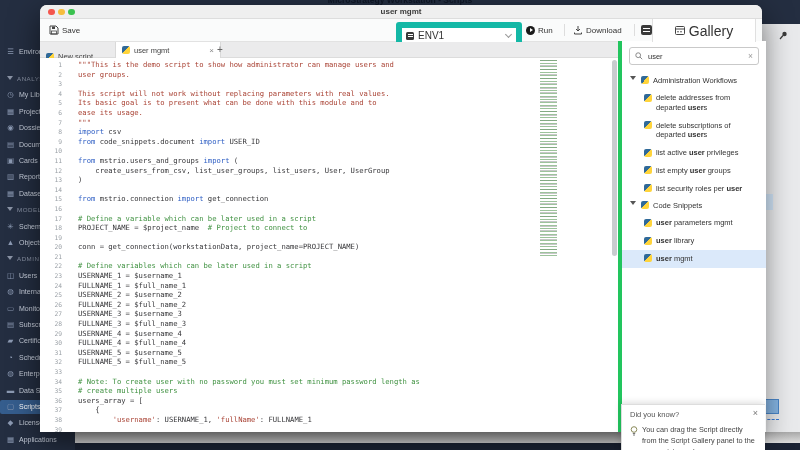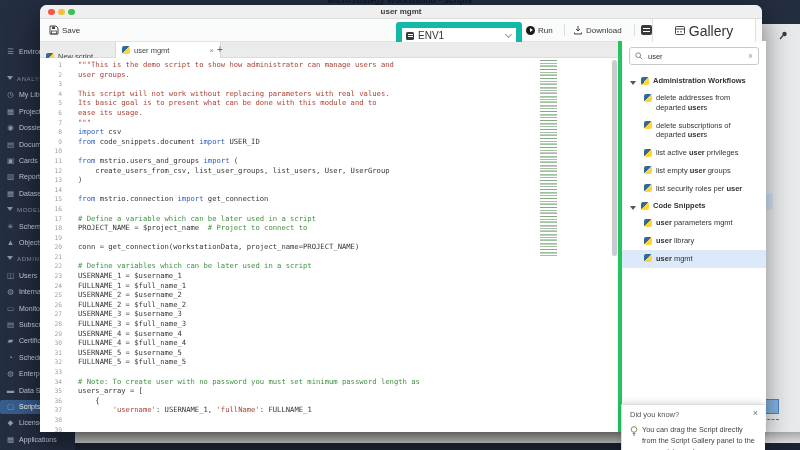--- a/index.html
+++ b/index.html
@@ -75,21 +75,21 @@
      repeating-linear-gradient(180deg,rgba(70,70,75,.30) 0 1px,transparent 1px 4.6px);}
   #vscroll{position:absolute;top:0;left:571px;width:6px;height:374px;}
   #vthumb{position:absolute;top:2px;left:0.5px;width:5px;height:196px;background:#c9cccf;border-radius:3px;}
 
   
   #panel{top:36px;left:578px;width:144px;height:391px;background:#fff;border-left:4px solid #22c55e;}
   #search-box{position:absolute;top:6px;left:7px;width:128px;height:16px;border:1px solid #c9c9c9;border-radius:3px;display:flex;align-items:center;background:#fff;}
   #search-input{border:0;outline:0;flex:1;font-size:7.5px;color:#333;min-width:0;font-family:"Liberation Sans",sans-serif;}
   #search-clear{color:#9a9a9a;font-size:8.5px;margin-right:5px;}
   #tree{position:absolute;top:31px;left:0;width:144px;font-size:7.5px;color:#333;}
-  .g-row{display:flex;align-items:flex-end;padding:4px 0 4px 8px;font-weight:bold;}
+  .g-row{display:flex;align-items:flex-start;padding:4px 0 4px 8px;font-weight:normal;}
   .g-row .chv{width:0;height:0;border-left:3px solid transparent;border-right:3px solid transparent;border-top:4px solid #555;margin-right:5px;}
   .i-row{display:flex;align-items:flex-start;padding:4px 6px 4px 22px;line-height:1.3;}
   .i-row .py{margin-top:0.5px;}
   .i-label{flex:1;}
   .i-label b{font-weight:bold;}
   .i-sel{background:#dbe9fa;}
 
   
   #dyk{top:363px;left:578px;width:143px;height:64px;background:#fff;border:1px solid #ddd;border-right:0;box-shadow:-1px -2px 6px rgba(0,0,0,.12);}
   #dyk-head{position:absolute;top:5px;left:8px;font-size:7.5px;color:#555;}
@@ -283,20 +283,21 @@
         <div class="cl"><span class="tok-p">USERNAME_2 = $username_2</span></div>
         <div class="cl"><span class="tok-p">FULLNAME_2 = $full_name_2</span></div>
         <div class="cl"><span class="tok-p">USERNAME_3 = $username_3</span></div>
         <div class="cl"><span class="tok-p">FULLNAME_3 = $full_name_3</span></div>
         <div class="cl"><span class="tok-p">USERNAME_4 = $username_4</span></div>
         <div class="cl"><span class="tok-p">FULLNAME_4 = $full_name_4</span></div>
         <div class="cl"><span class="tok-p">USERNAME_5 = $username_5</span></div>
         <div class="cl"><span class="tok-p">FULLNAME_5 = $full_name_5</span></div>
         <div class="cl"></div>
         <div class="cl"><span class="tok-c"># Note: To create user with no password you must set minimum password length as</span></div>
+        <div class="cl"><span class="tok-c"># create multiple users</span></div>
         <div class="cl"><span class="tok-p">users_array = [</span></div>
         <div class="cl"><span class="tok-p">    {</span></div>
         <div class="cl"><span class="tok-p">        </span><span class="tok-s">'username'</span><span class="tok-p">: USERNAME_1, </span><span class="tok-s">'fullName'</span><span class="tok-p">: FULLNAME_1</span></div>
       </div>
     <div id="minimap"></div>
     <div id="vscroll">
         <div id="vthumb"></div>
       </div>
   </div>
 

